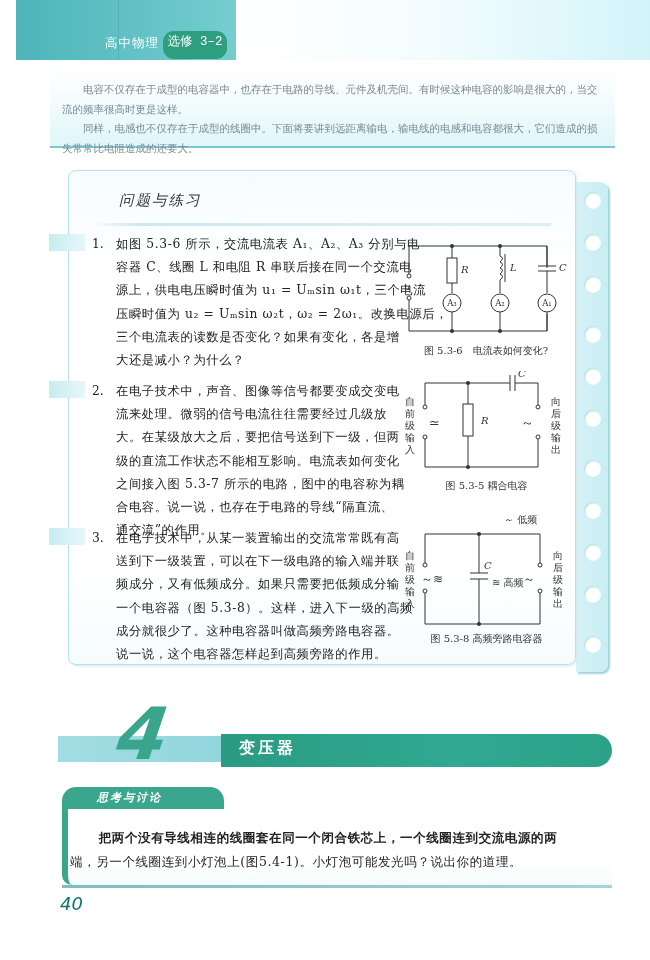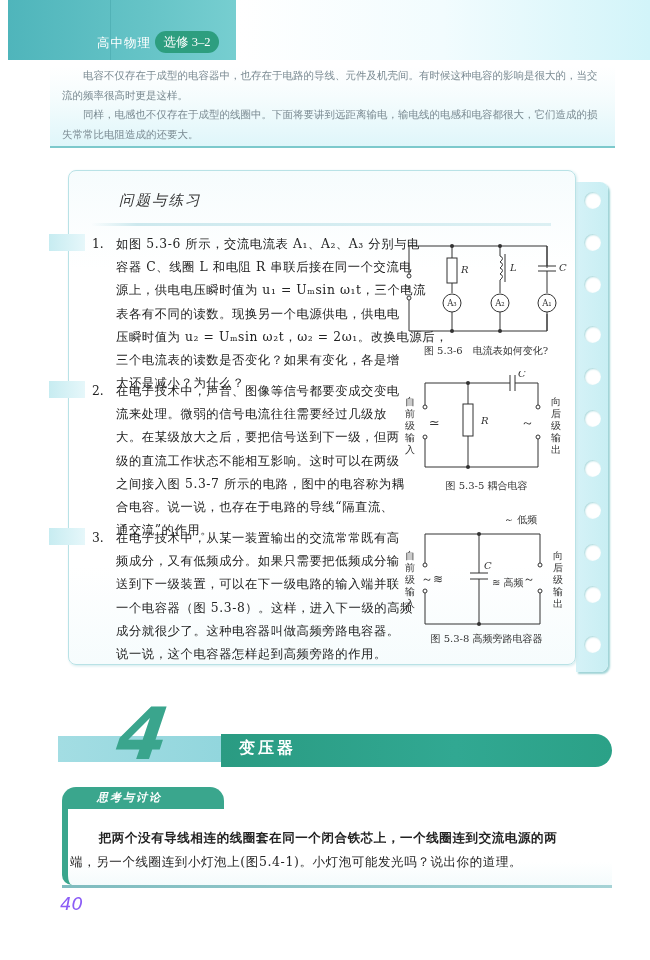--- a/index.html
+++ b/index.html
@@ -1,49 +1,49 @@
 <!DOCTYPE html>
 <html><head>
   <meta charset="utf-8">
   <style>
     * { box-sizing: border-box; margin: 0; padding: 0; }
     html, body { width: 650px; height: 960px; overflow: hidden; background: #ffffff; }
     body { position: relative; font-family: "DejaVu Serif", "Liberation Serif", serif; color: #222; }
 
     
     .header-band {
-      position: absolute; left: 8px; top: 0; width: 236px; height: 60px;
+      position: absolute; left: 16px; top: 0; width: 236px; height: 60px;
       background: linear-gradient(90deg, #4fb5bb 0%, #66c4c7 60%, #78cfd1 100%);
     }
     .header-band .fold { position: absolute; left: 102px; top: 0; width: 1px; height: 60px; background: #4aa9ad; opacity: .6; }
     .header-band-right {
       position: absolute; left: 236px; top: 0; width: 414px; height: 60px;
       background: linear-gradient(90deg, #ffffff 0%, #f2fcfe 50%, #d2f4f9 100%);
     }
     .book-title {
       position: absolute; left: 89px; top: 35px; font-family: "DejaVu Sans", sans-serif;
       font-size: 12.5px; color: #ffffff; letter-spacing: 1px;
     }
     .book-pill {
-      position: absolute; left: 147px; top: 31px; width: 64px; height: 22px; border-radius: 11px;
-      background: #2d9e7f; color: #fff; font-family: Liberation Serif, serif;
+      position: absolute; left: 147px; top: 31px; width: 64px; height: 28px; border-radius: 11px;
+      background: #2d9e7f; color: #fff; font-family: Liberation Mono, monospace;
       font-size: 12.5px; line-height: 22px; text-align: center;
     }
 
     
     .intro {
       position: absolute; left: 50px; top: 66px; width: 565px; height: 82px;
       background: linear-gradient(180deg, #ffffff 0%, #f5fcfd 40%, #dff6fa 100%);
       border-bottom: 2px solid #7cc9cc;
     }
     .intro p {
       font-family: "DejaVu Sans", sans-serif; font-size: 10.5px; line-height: 19.5px; color: #7a8a92;
       text-indent: 2em; padding: 0 8px 0 12px;
     }
-    .intro p:first-child { margin-top: 0; }
+    .intro p:first-child { margin-top: 14px; }
 
     
     .binder {
       position: absolute; left: 576px; top: 182px; width: 32px; height: 490px;
       background: linear-gradient(90deg, #d5f2f7 0%, #c8eef3 100%);
       border-radius: 0 8px 8px 0; box-shadow: 2px 2px 2px #9fd3d6;
     }
     .binder .hole {
       position: absolute; left: 8px; width: 17px; height: 17px; border-radius: 50%;
       background: #fff; box-shadow: inset 1px 1px 2px #a9d9dd;
@@ -121,21 +121,21 @@
     }
     .think-text {
       position: absolute; left: 70px; top: 826px; width: 540px; font-size: 12.5px; line-height: 24px;
       color: #222; letter-spacing: 0.6px;
     }
     .think-text span { display: block; white-space: nowrap; }
     .think-text span.indent { text-indent: 2.3em; font-weight: bold; }
 
     .page-num {
       position: absolute; left: 60px; top: 893px; font-family: "DejaVu Sans", sans-serif;
-      font-style: italic; font-size: 18px; color: #8b5cf6;
+      font-style: italic; font-size: 18px; color: #0f766e;
     }
   </style>
 </head>
 <body>
 
 <div class="header-band">
   <div class="fold"></div>
   <span class="book-title">高中物理</span>
   <span class="book-pill">选修 3–2</span>
 </div>
@@ -168,48 +168,47 @@
   <div class="card-title">问题与练习</div>
   <div class="card-rule"></div>
 
   <div class="q" style="top:62px; width:340px; height:165px;">
     <div class="num-bar"></div>
     <span class="num">1.</span>
     <div class="text">
       <span>如图 5.3-6 所示，交流电流表 A₁、A₂、A₃ 分别与电</span>
       <span>容器 C、线圈 L 和电阻 R 串联后接在同一个交流电</span>
       <span>源上，供电电压瞬时值为 u₁ = Uₘsin ω₁t，三个电流</span>
-      <span>表各有不同的读数。现换另一个电源供电，供电电</span>
       <span>压瞬时值为 u₂ = Uₘsin ω₂t，ω₂ = 2ω₁。改换电源后，</span>
       <span>三个电流表的读数是否变化？如果有变化，各是增</span>
       <span>大还是减小？为什么？</span>
     </div>
   </div>
 
   <div class="q" style="top:209px; width:340px; height:165px;">
     <div class="num-bar"></div>
     <span class="num">2.</span>
     <div class="text">
       <span>在电子技术中，声音、图像等信号都要变成交变电</span>
       <span>流来处理。微弱的信号电流往往需要经过几级放</span>
       <span>大。在某级放大之后，要把信号送到下一级，但两</span>
-      <span>级的直流工作状态不能相互影响。这时可以在两级</span>
+      <span>级的直流工作状态不能相互影响。电流表如何变化</span>
       <span>之间接入图 5.3-7 所示的电路，图中的电容称为耦</span>
       <span>合电容。说一说，也存在于电路的导线“隔直流、</span>
       <span>通交流”的作用。</span>
     </div>
   </div>
 
   <div class="q" style="top:356px; width:340px; height:140px;">
     <div class="num-bar"></div>
     <span class="num">3.</span>
     <div class="text">
       <span>在电子技术中，从某一装置输出的交流常常既有高</span>
+      <span>送到下一级装置，可以在下一级电路的输入端并联</span>
       <span>频成分，又有低频成分。如果只需要把低频成分输</span>
-      <span>送到下一级装置，可以在下一级电路的输入端并联</span>
       <span>一个电容器（图 5.3-8）。这样，进入下一级的高频</span>
       <span>成分就很少了。这种电容器叫做高频旁路电容器。</span>
       <span>说一说，这个电容器怎样起到高频旁路的作用。</span>
     </div>
   </div>
 
   <div class="fig" style="left:332px; top:65px; width:170px; height:120px;">
     <svg width="170" height="105" viewBox="0 0 170 105">
       <g stroke="#333" stroke-width="1" fill="none">
 

